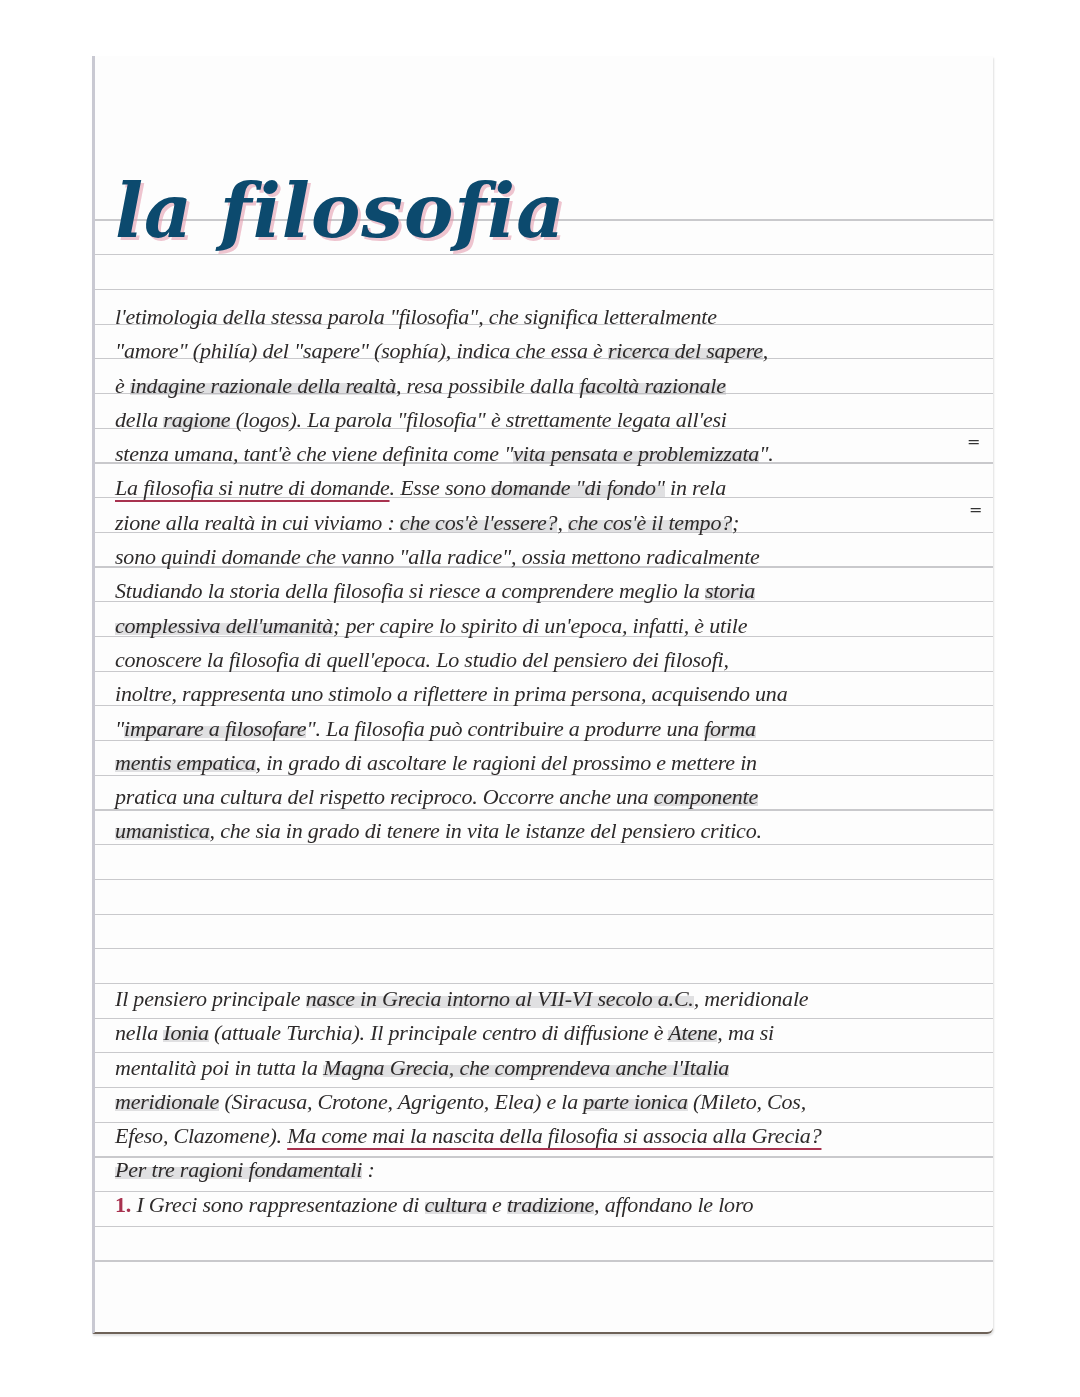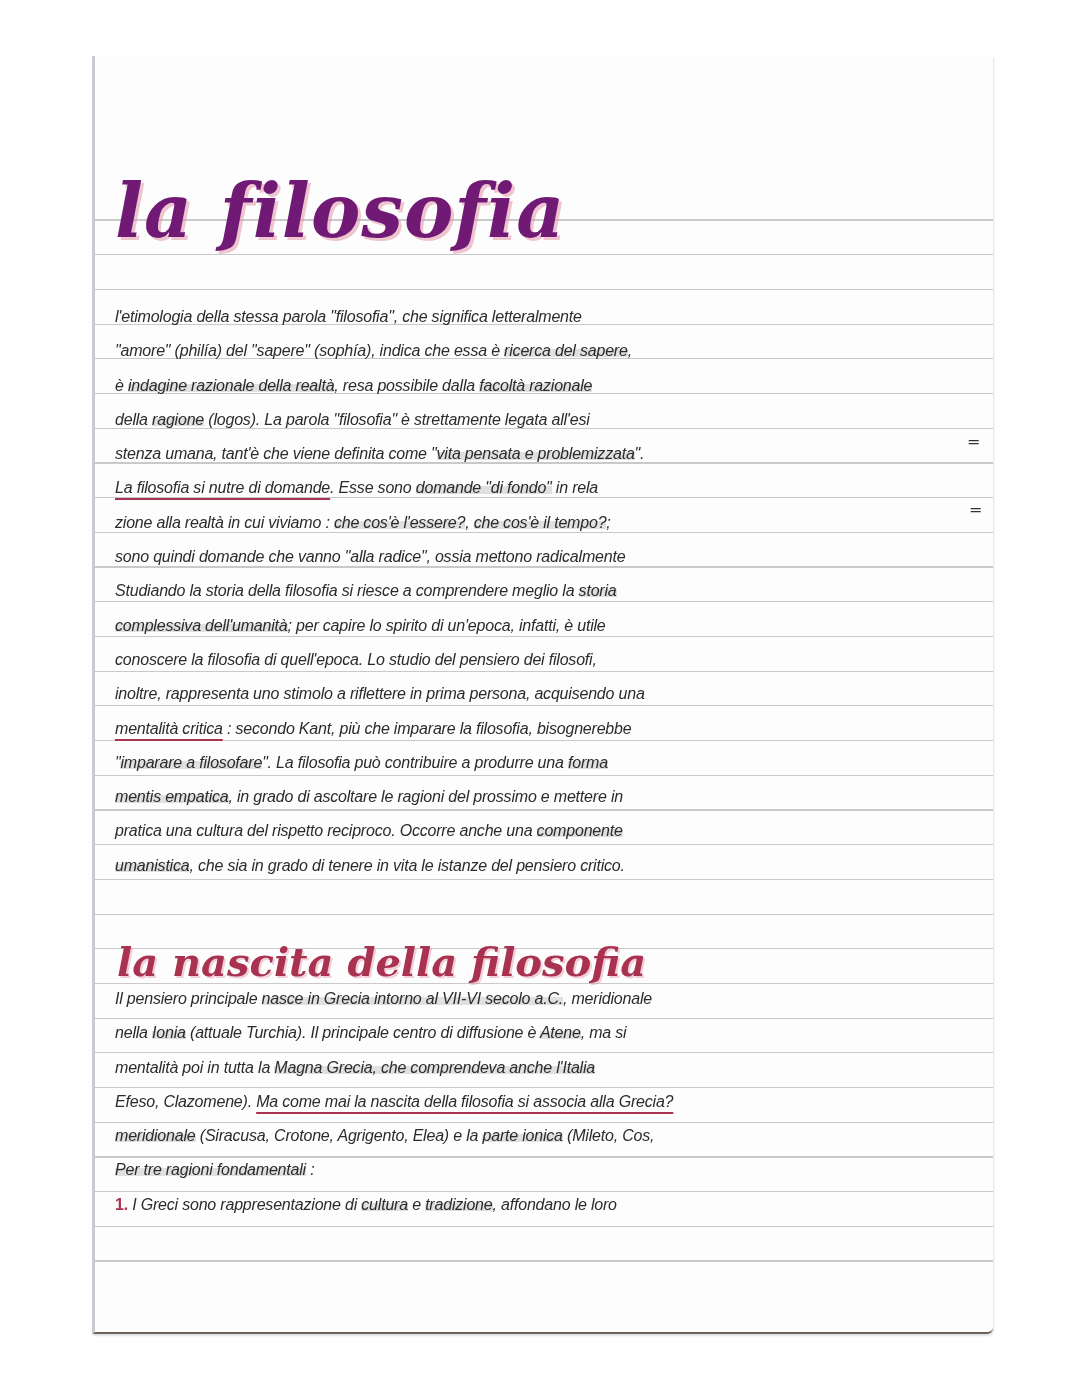--- a/index.html
+++ b/index.html
@@ -18,34 +18,34 @@
   }
   .ruled {
     position: absolute; left: 0; right: 0; top: 130px; height: 1080px;
     background-image: repeating-linear-gradient(to bottom,
       transparent 0px, transparent 33.5px, #c9c9cc 33.5px, #c9c9cc 34.7px);
   }
   .title {
     position: absolute; left: 20px; top: 118px; margin: 0;
     font-family: "DejaVu Serif", serif; font-style: italic; font-weight: bold;
     font-size: 74px; letter-spacing: 1px;
-    color: #701a75;
+    color: #0c4a6e;
     text-shadow: 3px 3px 0 rgba(225,150,170,0.55);
     line-height: 1;
   }
   .subtitle {
     position: absolute; left: 22px; top: 886px; margin: 0;
     font-family: "DejaVu Serif", serif; font-style: italic; font-weight: bold;
     font-size: 40px; color: #a8324f;
     text-shadow: 2px 2px 0 rgba(225,150,170,0.45);
     line-height: 1;
   }
   .block {
     position: absolute; left: 20px; width: 870px;
-    font-family: Liberation Sans, sans-serif; font-size: 16px;
+    font-family: Liberation Serif, serif; font-size: 22px;
     color: #2d2a2a; font-style: italic; letter-spacing: -0.2px;
   }
   .line { height: 34.3px; line-height: 34.3px; white-space: nowrap; }
   .hl { background: linear-gradient(to bottom, transparent 40%, rgba(170,170,175,0.35) 40%, rgba(170,170,175,0.35) 88%, transparent 88%); margin-top: 9px; }
   .ul { text-decoration: underline; text-decoration-color: #a8324f; text-decoration-thickness: 2px; text-underline-offset: 5px; }
   .num { color: #a8324f; font-weight: bold; font-style: normal; }
   .mark { position: absolute; font-family: "DejaVu Sans", sans-serif; color: #333; font-size: 16px; }
 </style>
 </head>
 <body>
@@ -61,34 +61,32 @@
     <div class="line"><span>è </span><span class="hl">indagine razionale della realtà</span><span>, resa possibile dalla </span><span class="hl">facoltà razionale</span></div>
     <div class="line"><span>della </span><span class="hl">ragione</span><span> (logos). La parola "filosofia" è strettamente legata all'esi</span></div>
     <div class="line"><span>stenza umana, tant'è che viene definita come "</span><span class="hl">vita pensata e problemizzata</span><span>".</span></div>
     <div class="line"><span class="ul">La filosofia si nutre di domande</span><span>. Esse sono </span><span class="hl">domande "di fondo"</span><span> in rela</span></div>
     <div class="line"><span>zione alla realtà in cui viviamo : </span><span class="hl">che cos'è l'essere?</span><span>, </span><span class="hl">che cos'è il tempo?</span><span>;</span></div>
     <div class="line"><span>sono quindi domande che vanno "alla radice", ossia mettono radicalmente</span></div>
     <div class="line"><span>Studiando la storia della filosofia si riesce a comprendere meglio la </span><span class="hl">storia</span></div>
     <div class="line"><span class="hl">complessiva dell'umanità</span><span>; per capire lo spirito di un'epoca, infatti, è utile</span></div>
     <div class="line"><span>conoscere la filosofia di quell'epoca. Lo studio del pensiero dei filosofi,</span></div>
     <div class="line"><span>inoltre, rappresenta uno stimolo a riflettere in prima persona, acquisendo una</span></div>
-    <div class="line"><span class="ul">mentalità critica</span><span> : secondo Kant, più che imparare la filosofia, bisognerebbe</span></div>
     <div class="line"><span>"</span><span class="hl">imparare a filosofare</span><span>". La filosofia può contribuire a produrre una </span><span class="hl">forma</span></div>
     <div class="line"><span class="hl">mentis empatica</span><span>, in grado di ascoltare le ragioni del prossimo e mettere in</span></div>
     <div class="line"><span>pratica una cultura del rispetto reciproco. Occorre anche una </span><span class="hl">componente</span></div>
     <div class="line"><span class="hl">umanistica</span><span>, che sia in grado di tenere in vita le istanze del pensiero critico.</span></div>
   </div>
 
   <span class="mark" style="left:872px; top:376px;">=</span>
   <span class="mark" style="left:874px; top:444px;">=</span>
 
-  <h2 class="subtitle">la nascita della filosofia</h2>
 
   <div class="block" style="top:926px;">
     <div class="line"><span>Il pensiero principale </span><span class="hl">nasce in Grecia intorno al VII-VI secolo a.C.</span><span>, meridionale</span></div>
     <div class="line"><span>nella </span><span class="hl">Ionia</span><span> (attuale Turchia). Il principale centro di diffusione è </span><span class="hl">Atene</span><span>, ma si</span></div>
     <div class="line"><span>mentalità poi in tutta la </span><span class="hl">Magna Grecia, che comprendeva anche l'Italia</span></div>
+    <div class="line"><span class="hl">meridionale</span><span> (Siracusa, Crotone, Agrigento, Elea) e la </span><span class="hl">parte ionica</span><span> (Mileto, Cos,</span></div>
     <div class="line"><span>Efeso, Clazomene). </span><span class="ul">Ma come mai la nascita della filosofia si associa alla Grecia?</span></div>
-    <div class="line"><span class="hl">meridionale</span><span> (Siracusa, Crotone, Agrigento, Elea) e la </span><span class="hl">parte ionica</span><span> (Mileto, Cos,</span></div>
     <div class="line"><span class="hl">Per tre ragioni fondamentali</span><span> :</span></div>
     <div class="line"><span class="num">1.</span><span> I Greci sono rappresentazione di </span><span class="hl">cultura</span><span> e </span><span class="hl">tradizione</span><span>, affondano le loro</span></div>
   </div>
 </div>
 
 </body></html>

